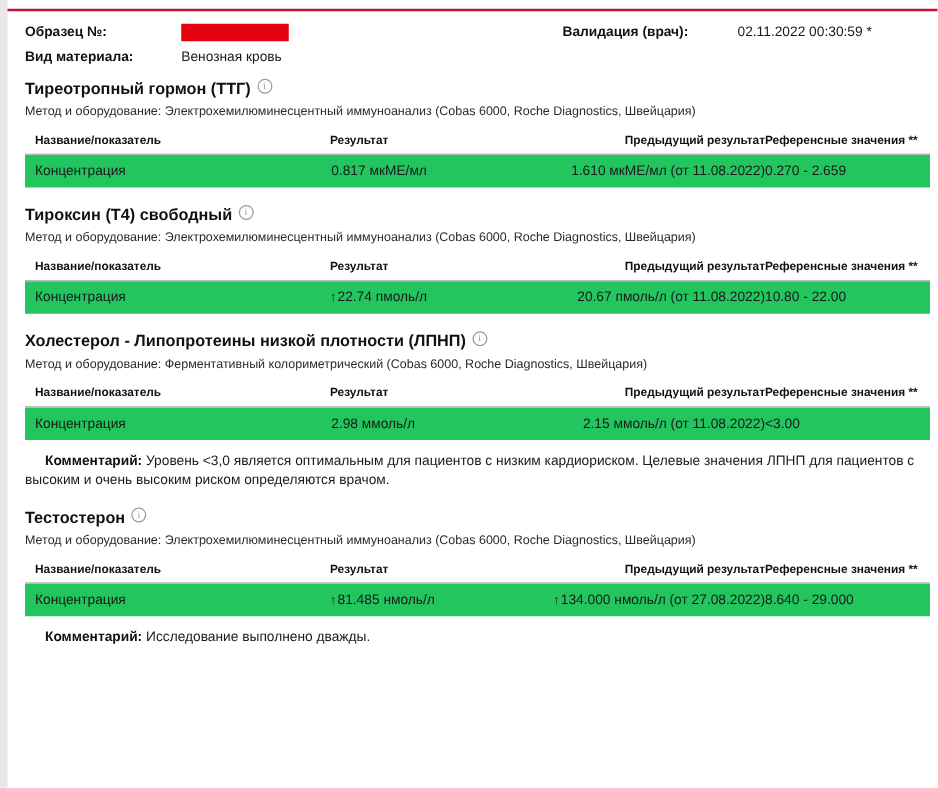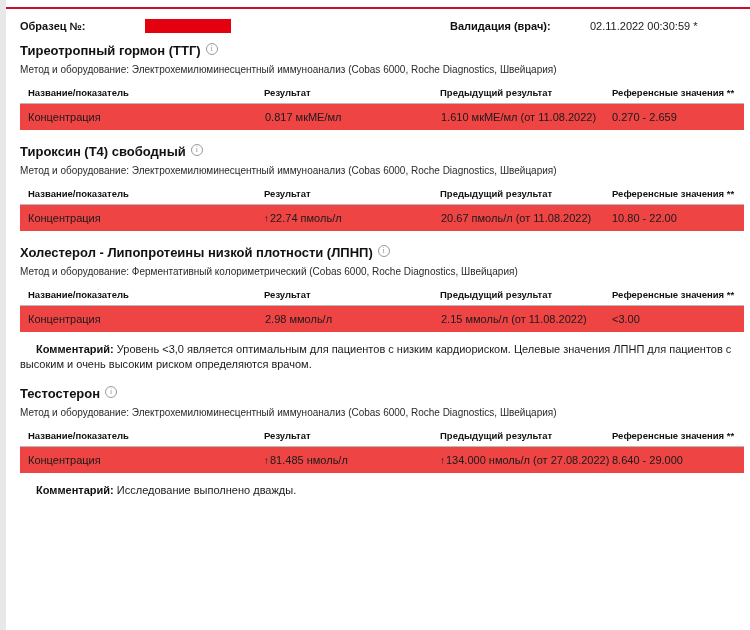--- a/index.html
+++ b/index.html
@@ -125,25 +125,25 @@
     font-size: 9.5px;
     font-weight: bold;
     color: #111;
     padding: 3px 0 5px 0;
     border-bottom: 1px solid #b9b9b9;
   }
   table.res td {
     font-size: 11px;
     color: #1a1a1a;
     padding: 7px 0 7px 0;
-    background: #ef4444;
+    background: #22c55e;
   }
   table.res th.c1, table.res td.c1 { width: 236px; padding-left: 8px; }
   table.res th.c2, table.res td.c2 { width: 176px; }
-  table.res th.c3, table.res td.c3 { width: 172px; }
+  table.res th.c3, table.res td.c3 { width: 172px; text-align: right; }
   table.res th.c4, table.res td.c4 { width: 132px; }
   .arrow-up {
     font-size: 10px;
     color: #1a1a1a;
     margin-right: 1px;
   }
 
   
   .comment {
     font-size: 11px;
@@ -161,20 +161,24 @@
   <div class="top-rule"></div>
 
   <div class="content">
 
     <div class="hdr">
       <div class="hdr-col left">
         <div class="hdr-row">
           <span class="hdr-label">Образец №:</span>
           <span class="redacted"></span>
         </div>
+        <div class="hdr-row">
+          <span class="hdr-label">Вид материала:</span>
+          <span class="hdr-value">Венозная кровь</span>
+        </div>
       </div>
       <div class="hdr-col right">
         <div class="hdr-row">
           <span class="hdr-label">Валидация (врач):</span>
           <span class="hdr-value">02.11.2022 00:30:59 *</span>
         </div>
       </div>
     </div>
 
     <div class="section">

